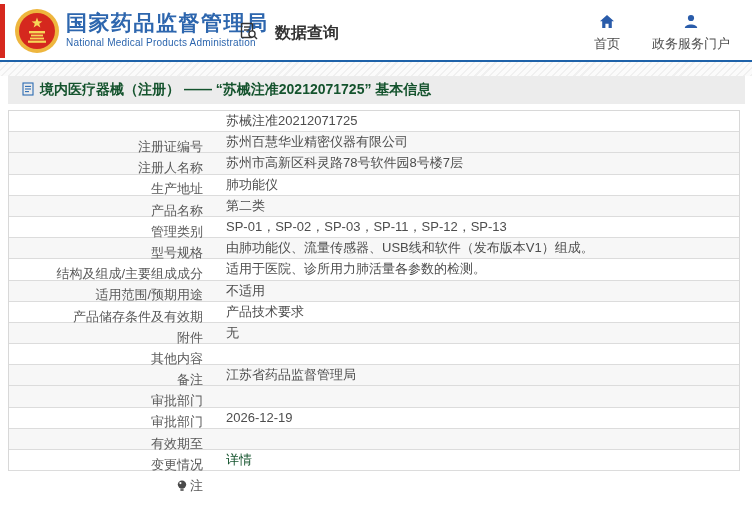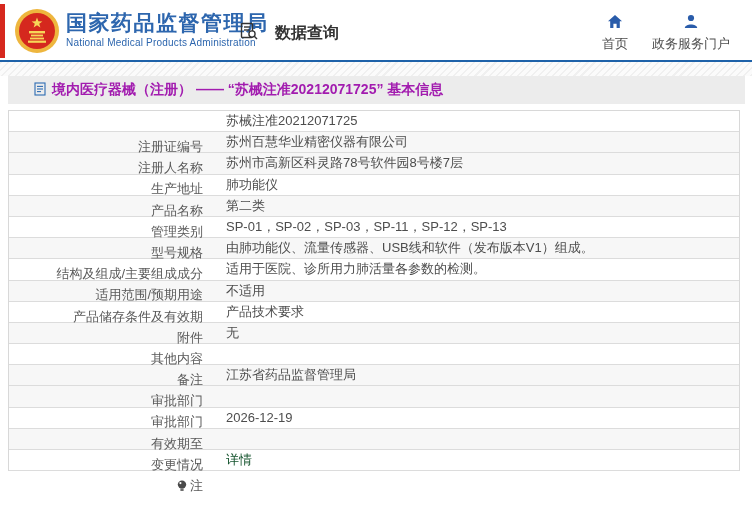--- a/index.html
+++ b/index.html
@@ -11,30 +11,30 @@
   }
   
   .header { position:relative; height:62px; background:#fff; border-bottom:2px solid #1e62a9; }
   .red-strip { position:absolute; left:0; top:4px; width:5px; height:54px; background:#d6281e; }
   .logo-wrap { position:absolute; left:14px; top:8px; width:46px; height:46px; }
   .title-block { position:absolute; left:66px; top:11px; }
   .org-cn { font-size:21px; font-weight:bold; color:#2d66ae; letter-spacing:1.5px; line-height:24px; }
   .org-en { font-size:10px; color:#2d66ae; margin-top:2px; letter-spacing:.2px; }
   .data-query { position:absolute; left:240px; top:22px; display:flex; align-items:center; gap:17px;
     font-size:16px; font-weight:bold; color:#333; }
-  .nav { position:absolute; right:22px; top:14px; display:flex; gap:24px;margin-left:24px; }
+  .nav { position:absolute; right:22px; top:14px; display:flex; gap:32px;margin-left:24px; }
   .nav-item { display:flex; flex-direction:column; align-items:center; gap:3px;
     font-size:13px; color:#4d4d4d; cursor:pointer; white-space:nowrap; }
   
   .hatch { height:14px;
     background:repeating-linear-gradient(135deg,#f0f0f0 0 1.5px,#fbfbfb 1.5px 5px); }
   
   .breadcrumb { margin:0 7px 6px 8px; height:28px; background:#ececec;
-    display:flex; align-items:center; gap:6px; padding-left:26px;
-    font-size:14px; font-weight:bold; color:#a21caf; }
+    display:flex; align-items:center; gap:6px; padding-left:14px;
+    font-size:14px; font-weight:bold; color:#14532d; }
   
   .table-wrap { margin-left:8px; width:732px; border:1px solid #d8d8d8; border-bottom:none; background:#fff; }
   .trow { display:flex; align-items:stretch; height:21.2px; border-bottom:1px solid #dcdcdc;
     font-size:13px; background:#fff; }
   .trow.alt { background:#f7f7f7; }
   .tlabel { width:207px; padding-right:12px; color:#595959; border-right:1px solid #d8d8d8;
     display:flex; align-items:center; justify-content:flex-end; gap:3px;margin-top:36px; }
   .tvalue { flex:1; padding-left:10px; color:#4d4d4d; display:flex; align-items:center;
     white-space:nowrap; overflow:hidden; }
   .tvalue a { color:#14532d; text-decoration:none; }

